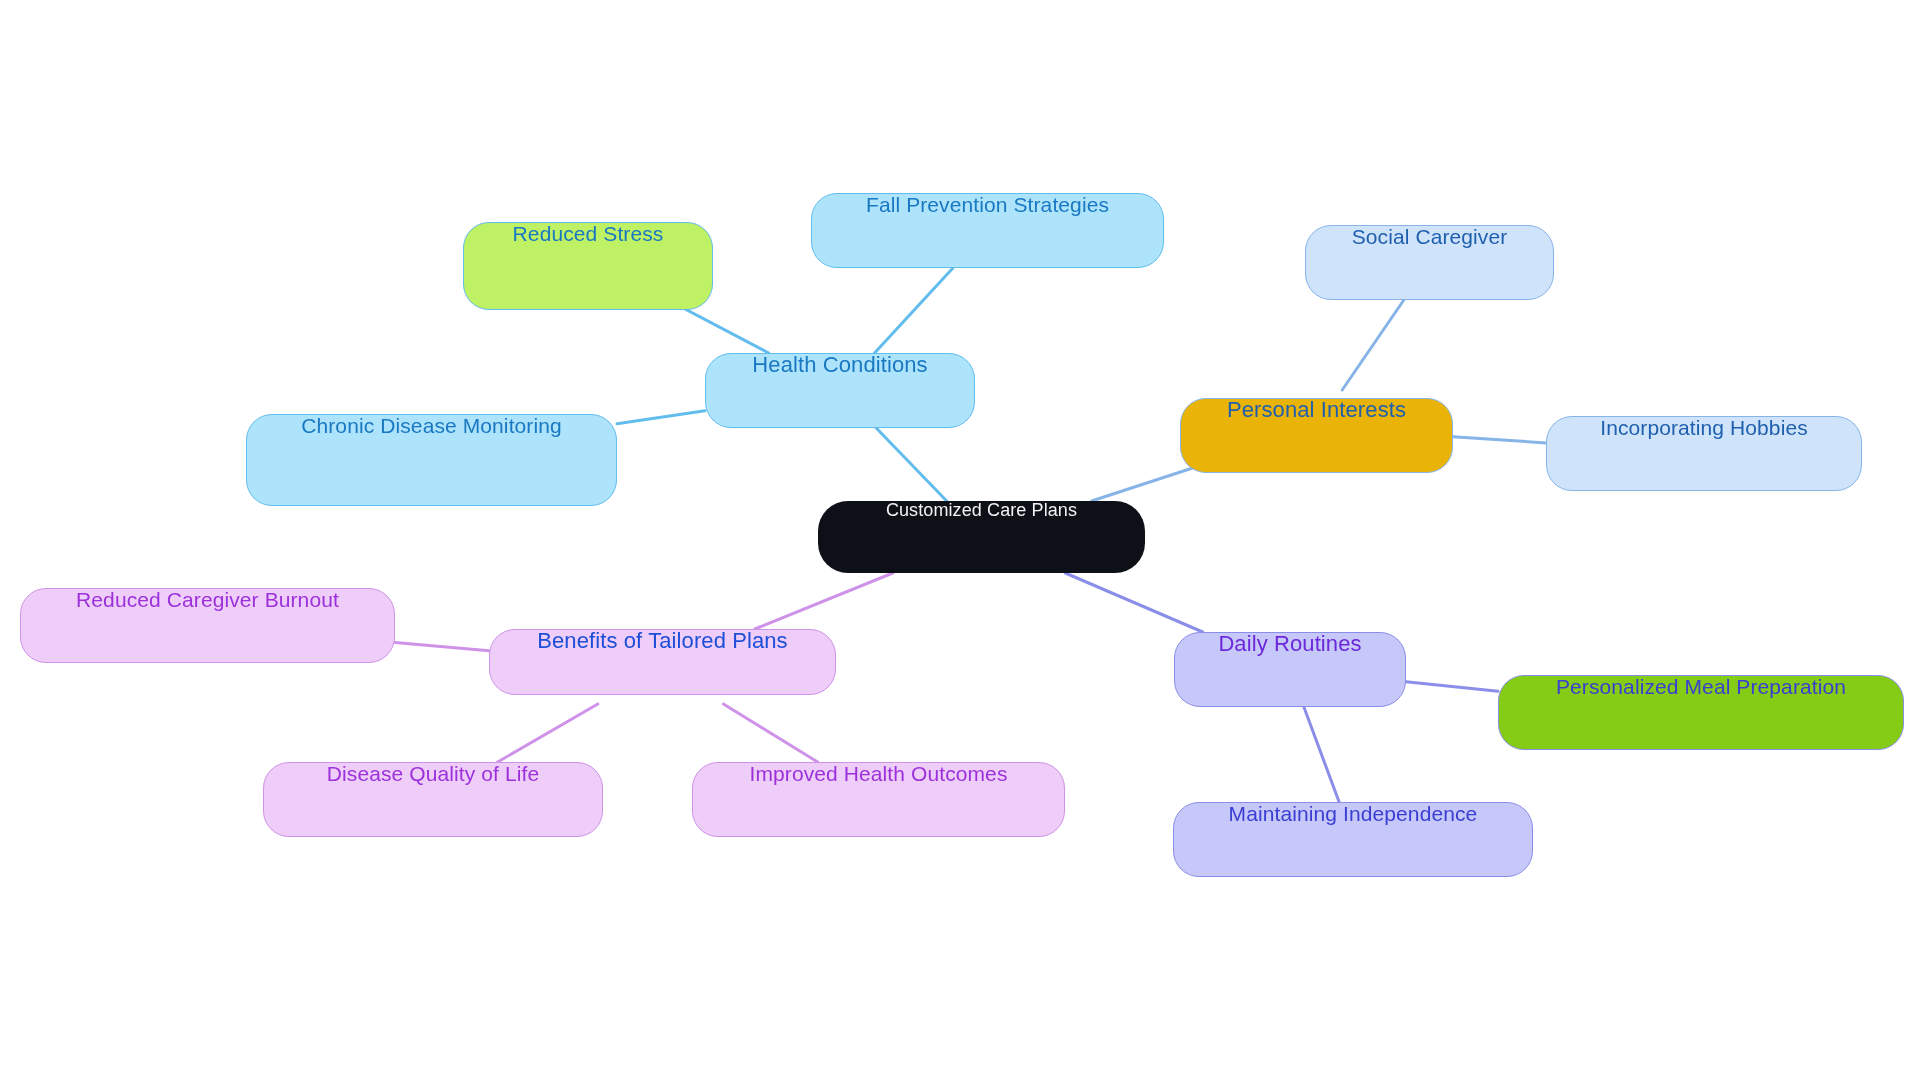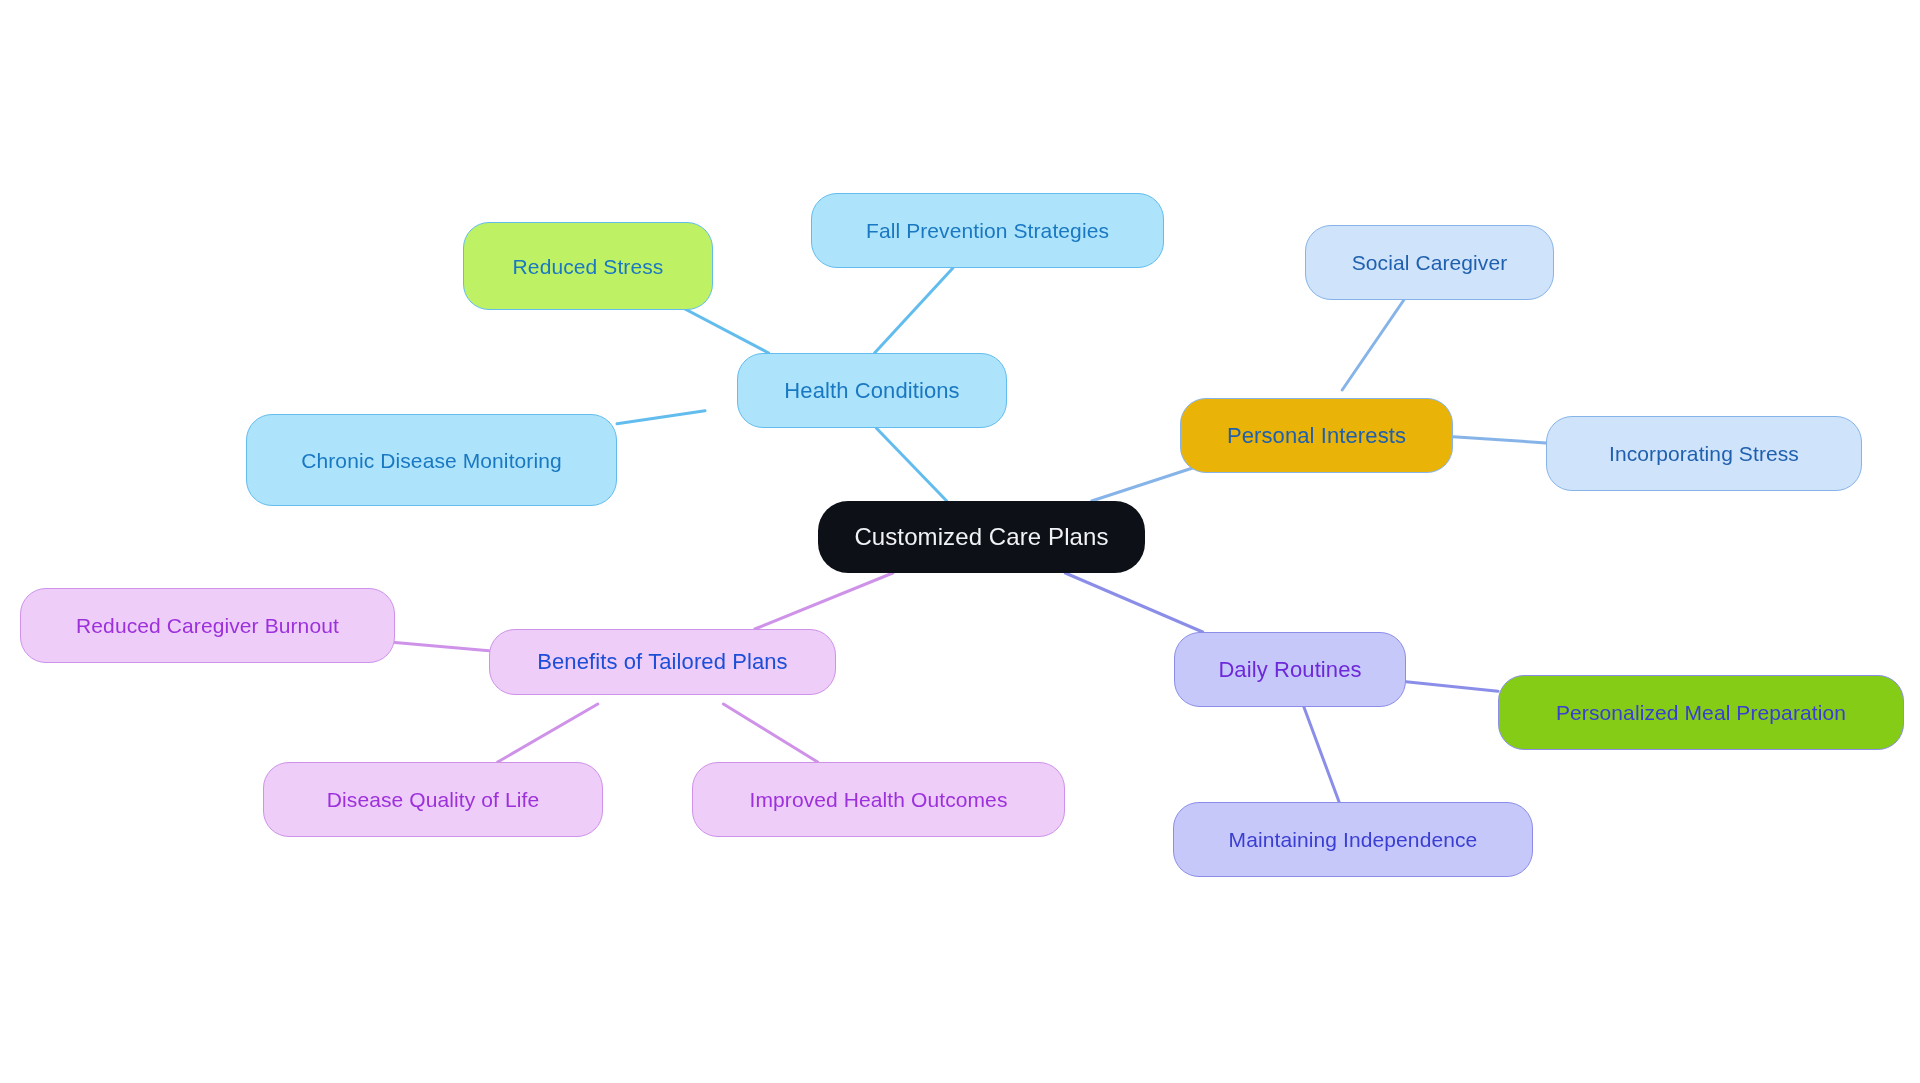--- a/index.html
+++ b/index.html
@@ -24,36 +24,36 @@
     left: 0;
     top: 0;
     width: 1920px;
     height: 1083px;
     pointer-events: none;
   }
   .node {
     position: absolute;
     box-sizing: border-box;
     display: flex;
-    align-items: center;
+    align-items: flex-start;
     justify-content: center;
     border-radius: 26px;
     border-style: solid;
     border-width: 1.5px;
     white-space: nowrap;
     letter-spacing: 0.1px;
   }
   .node-label {
     display: block;
     line-height: 1;
   }
   .node.root {
     border-radius: 30px;
     border-width: 0;
-    font-size: 24px;
+    font-size: 18px;
   }
   .node.branch {
     font-size: 22px;
   }
   .node.leaf {
     font-size: 21px;
   }
 </style>
 </head>
 <body>
@@ -72,40 +72,40 @@
       <line x1="1303.8970588235295" y1="707" x2="1339.1029411764705" y2="802" stroke="#8b8ee8" stroke-width="3" stroke-linecap="round"></line>
       <line x1="892.8204633204633" y1="573" x2="754.8745173745174" y2="629" stroke="#cf92e9" stroke-width="3" stroke-linecap="round"></line>
       <line x1="489" y1="650.8659340659341" x2="395" y2="642.3956043956044" stroke="#cf92e9" stroke-width="3" stroke-linecap="round"></line>
       <line x1="597.7913533834586" y1="704" x2="497.7086466165414" y2="762" stroke="#cf92e9" stroke-width="3" stroke-linecap="round"></line>
       <line x1="723.4022556390978" y1="704" x2="817.5977443609022" y2="762" stroke="#cf92e9" stroke-width="3" stroke-linecap="round"></line>
     </svg>
   <div id="node-layer">
       <div class="node root" style="left: 818px; top: 501px; width: 327px; height: 72px; background: rgb(13, 17, 23); color: rgb(240, 242, 245); border-color: transparent;">
         <span class="node-label">Customized Care Plans</span>
       </div>
-      <div class="node branch" style="left: 705px; top: 353px; width: 270px; height: 75px; background: rgb(173, 228, 251); border-color: rgb(98, 189, 238); color: rgb(26, 120, 194); margin-left: 32px;">
+      <div class="node branch" style="left: 705px; top: 353px; width: 270px; height: 75px; background: rgb(173, 228, 251); border-color: rgb(98, 189, 238); color: rgb(26, 120, 194);">
         <span class="node-label">Health Conditions</span>
       </div>
       <div class="node leaf" style="left: 463px; top: 222px; width: 250px; height: 88px; background: #bef264; border-color: rgb(98, 189, 238); color: rgb(26, 120, 194);">
         <span class="node-label">Reduced Stress</span>
       </div>
       <div class="node leaf" style="left: 811px; top: 193px; width: 353px; height: 75px; background: rgb(173, 228, 251); border-color: rgb(98, 189, 238); color: rgb(26, 120, 194);">
         <span class="node-label">Fall Prevention Strategies</span>
       </div>
       <div class="node leaf" style="left: 246px; top: 414px; width: 371px; height: 92px; background: rgb(173, 228, 251); border-color: rgb(98, 189, 238); color: rgb(26, 120, 194);">
         <span class="node-label">Chronic Disease Monitoring</span>
       </div>
       <div class="node branch" style="left: 1180px; top: 390px; width: 273px; height: 75px; background: #eab308; border-color: rgb(134, 180, 232); color: rgb(31, 96, 174); margin-top: 8px;">
         <span class="node-label">Personal Interests</span>
       </div>
       <div class="node leaf" style="left: 1305px; top: 225px; width: 249px; height: 75px; background: rgb(207, 227, 251); border-color: rgb(134, 180, 232); color: rgb(31, 96, 174);">
         <span class="node-label">Social Caregiver</span>
       </div>
       <div class="node leaf" style="left: 1546px; top: 416px; width: 316px; height: 75px; background: rgb(207, 227, 251); border-color: rgb(134, 180, 232); color: rgb(31, 96, 174);">
-        <span class="node-label">Incorporating Stress</span>
+        <span class="node-label">Incorporating Hobbies</span>
       </div>
       <div class="node branch" style="left: 1174px; top: 632px; width: 232px; height: 75px; background: rgb(199, 200, 250); border-color: rgb(139, 142, 232); color: #6d28d9;">
         <span class="node-label">Daily Routines</span>
       </div>
       <div class="node leaf" style="left: 1498px; top: 675px; width: 406px; height: 75px; background: #84cc16; border-color: rgb(139, 142, 232); color: rgb(58, 62, 210);">
         <span class="node-label">Personalized Meal Preparation</span>
       </div>
       <div class="node leaf" style="left: 1173px; top: 802px; width: 360px; height: 75px; background: rgb(199, 200, 250); border-color: rgb(139, 142, 232); color: rgb(58, 62, 210);">
         <span class="node-label">Maintaining Independence</span>
       </div>

